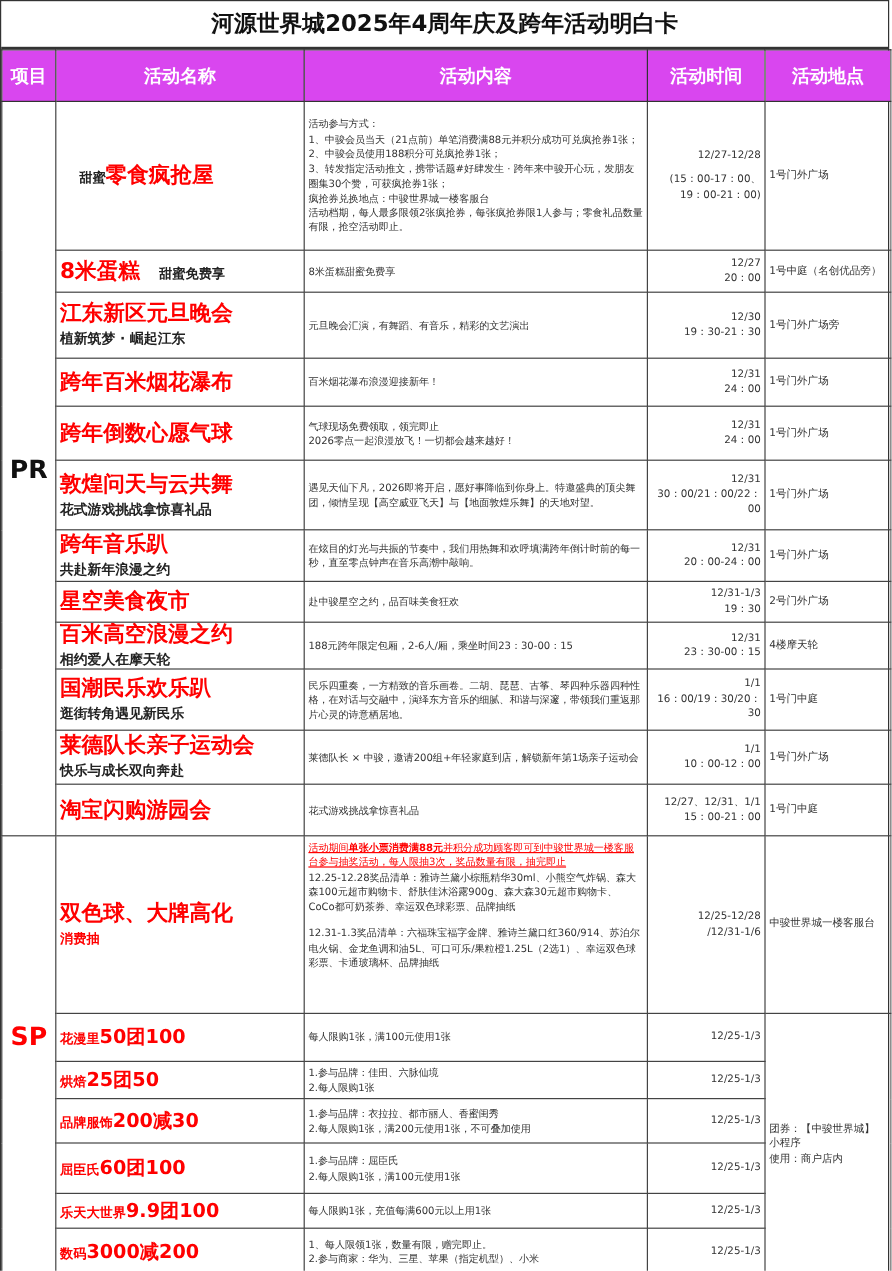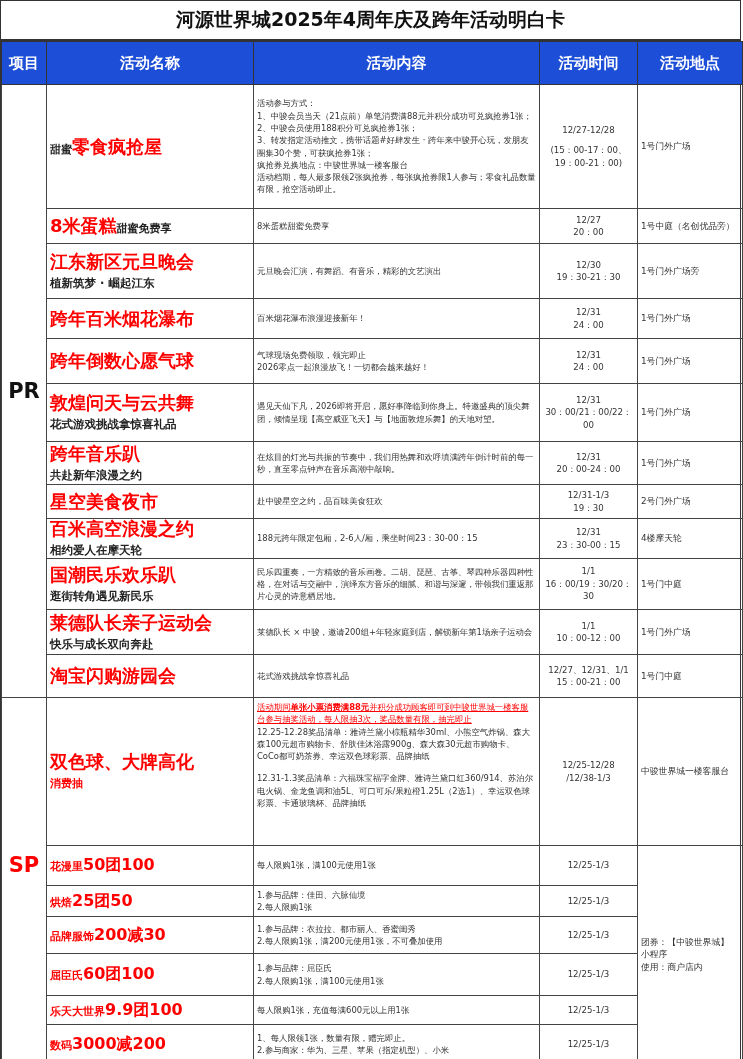--- a/index.html
+++ b/index.html
@@ -2,34 +2,34 @@
 <html><head>
 <meta charset="utf-8">
 <style>
   html, body { margin:0; padding:0; background:#ffffff; }
   body { width:743px; height:1059px; overflow:hidden; font-family:"DejaVu Sans", sans-serif; }
   .sheet { position:relative; width:741px; border:1px solid #333; box-sizing:border-box; }
   .title { height:38px; border-bottom:2px solid #333; display:flex; align-items:center; justify-content:center;
            font-weight:bold; font-size:19px; color:#111; letter-spacing:0px; }
   table { border-collapse:collapse; width:741px; table-layout:fixed; }
   td, th { border:1px solid #444; padding:0 3px; vertical-align:middle; overflow:hidden; }
-  th { background:#1d4ed8; color:#fff; font-weight:bold; font-size:15px; height:42px; text-align:center; border-color:#333; }
+  th { background:#d946ef; color:#fff; font-weight:bold; font-size:15px; height:42px; text-align:center; border-color:#333; }
   td.cat { text-align:center; font-weight:bold; font-size:21px; color:#111; }
   td.cat.sp { color:#ff0000; vertical-align:top; padding-top:10px; }
   .nm-main { color:#ff0000; font-weight:bold; font-size:18px; line-height:19px; }
   .nm-sub { color:#222; font-weight:bold; font-size:11.5px; line-height:15px; }
-  .nm-prefix { color:#222; font-weight:bold; font-size:11px; }
+  .nm-prefix { color:#222; font-weight:bold; font-size:11px;margin-left:16px; }
   .sp-prefix { color:#ff0000; font-weight:bold; font-size:11px; }
   .sp-big { color:#ff0000; font-weight:bold; font-size:16px; }
   .sp-sub { color:#ff0000; font-weight:bold; font-size:11px; line-height:14px;margin-top:28px; }
   td.content { font-size:8.4px; line-height:12.3px; color:#333; padding:2px 3px; }
   td.content .line { display:block; white-space:pre-wrap; }
   td.content .red { color:#ff0000;text-decoration:underline; }
   td.content .red b { font-weight:bold; }
-  td.time { text-align:center; font-size:8.6px; line-height:12.5px; color:#333;margin-left:16px; }
+  td.time { text-align:right; font-size:8.6px; line-height:12.5px; color:#333;margin-left:16px; }
   td.loc { font-size:8.8px; color:#333; line-height:12.5px; }
 </style>
 </head>
 <body>
 
 <div class="sheet">
   <div class="title">河源世界城2025年4周年庆及跨年活动明白卡</div>
   <table>
     <colgroup>
       <col style="width:45px">
@@ -195,21 +195,21 @@
           <td class="cat sp" rowspan="7" style="vertical-align:top;padding-top:155px"><span>SP</span></td>
           <td><span class="nm-main">双色球、大牌高化</span><br><span class="sp-sub">消费抽</span></td>
           <td class="content" style="vertical-align:top;padding-top:3px">
             <span class="line red"><span>活动期间</span><b>单张小票消费满88元</b><span>并积分成功顾客即可到中骏世界城一楼客服台参与抽奖活动，每人限抽3次，奖品数量有限，抽完即止</span></span>
             <span class="line">12.25-12.28奖品清单：雅诗兰黛小棕瓶精华30ml、小熊空气炸锅、森大森100元超市购物卡、舒肤佳沐浴露900g、森大森30元超市购物卡、CoCo都可奶茶券、幸运双色球彩票、品牌抽纸</span>
             <span class="line" style="height: 10px;"></span>
             <span class="line">12.31-1.3奖品清单：六福珠宝福字金牌、雅诗兰黛口红360/914、苏泊尔电火锅、金龙鱼调和油5L、可口可乐/果粒橙1.25L（2选1）、幸运双色球彩票、卡通玻璃杯、品牌抽纸</span>
           </td>
           <td class="time">
             <div>12/25-12/28</div>
-            <div>/12/38-1/3</div>
+            <div>/12/31-1/6</div>
           </td>
           <td class="loc"><span>中骏世界城一楼客服台</span></td>
         </tr>
         <tr style="height:40px">
           <td><span class="sp-prefix">花漫里</span><span class="sp-big">50团100</span></td>
           <td class="content">
             <span class="line">每人限购1张，满100元使用1张</span>
           </td>
           <td class="time"><span>12/25-1/3</span></td>
           <td class="loc" rowspan="6">

